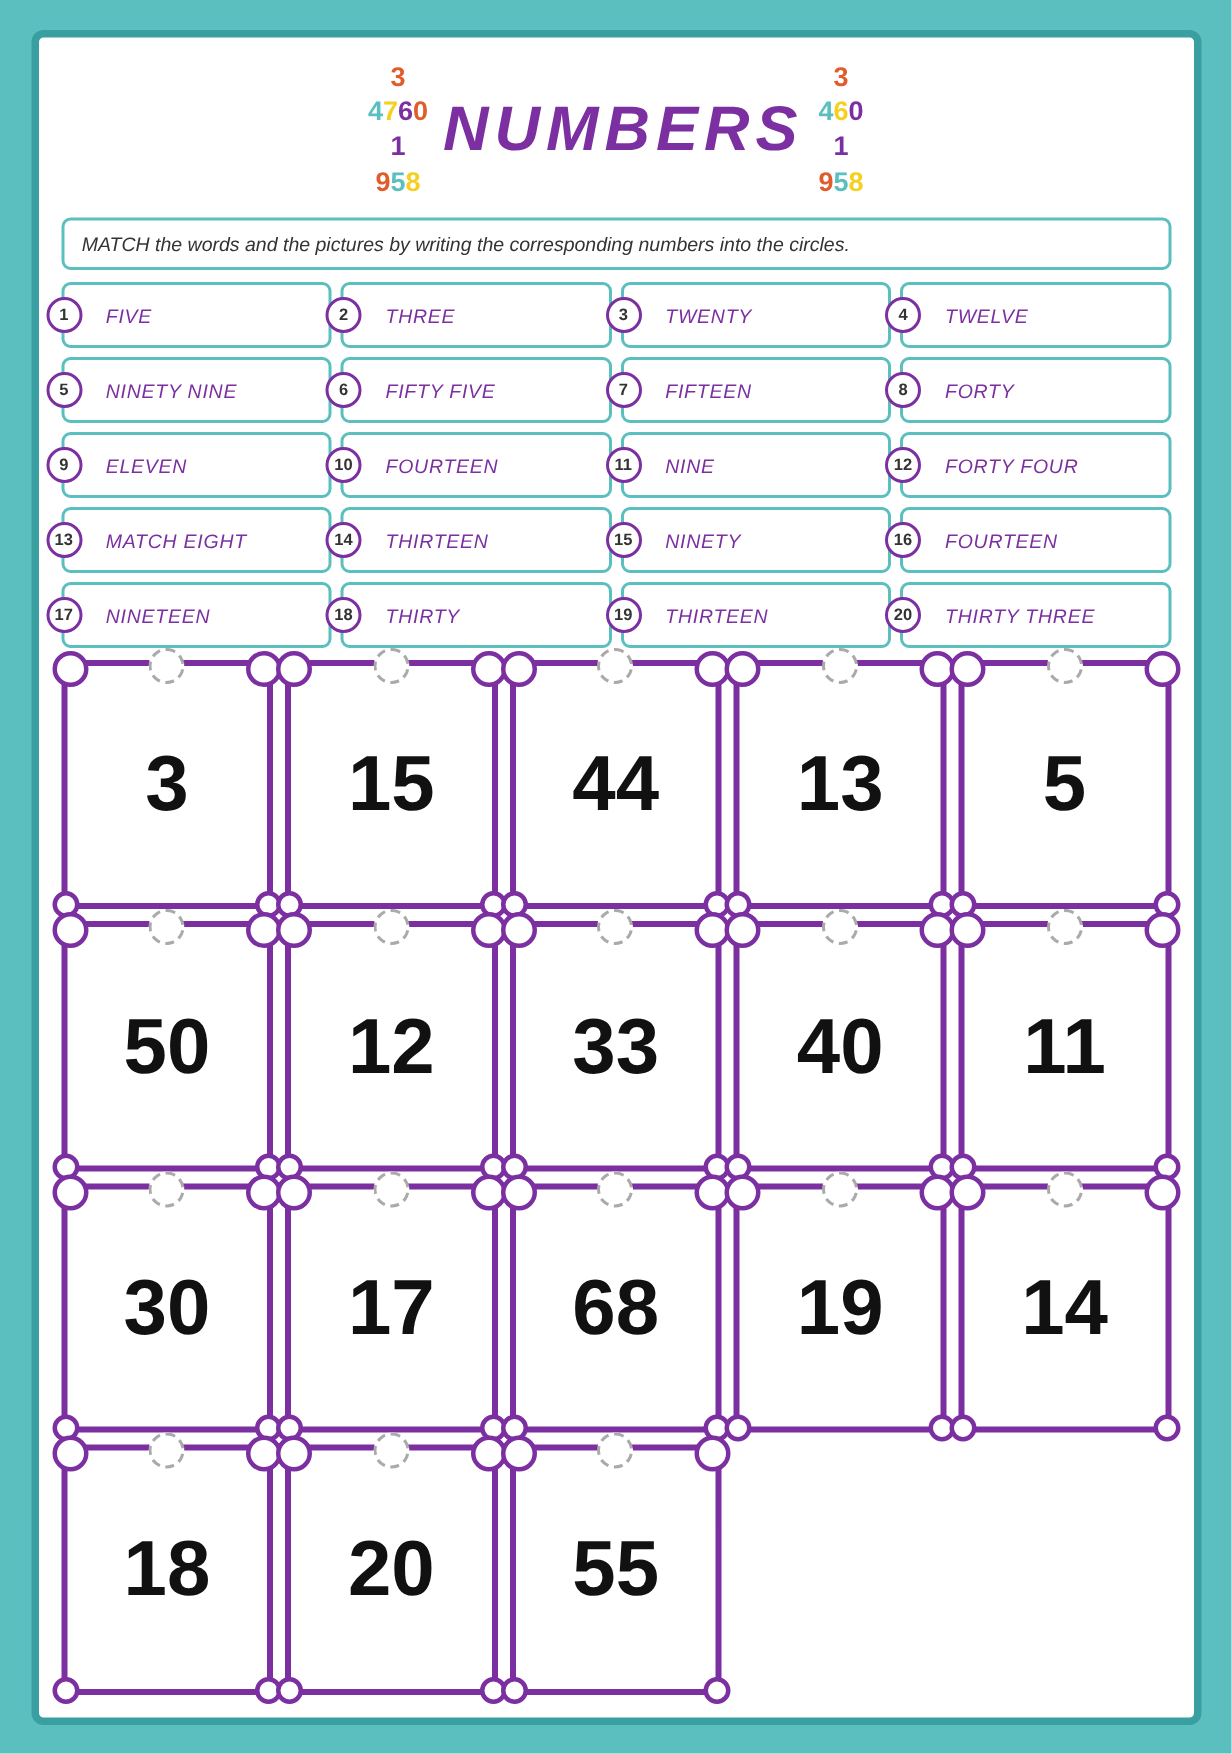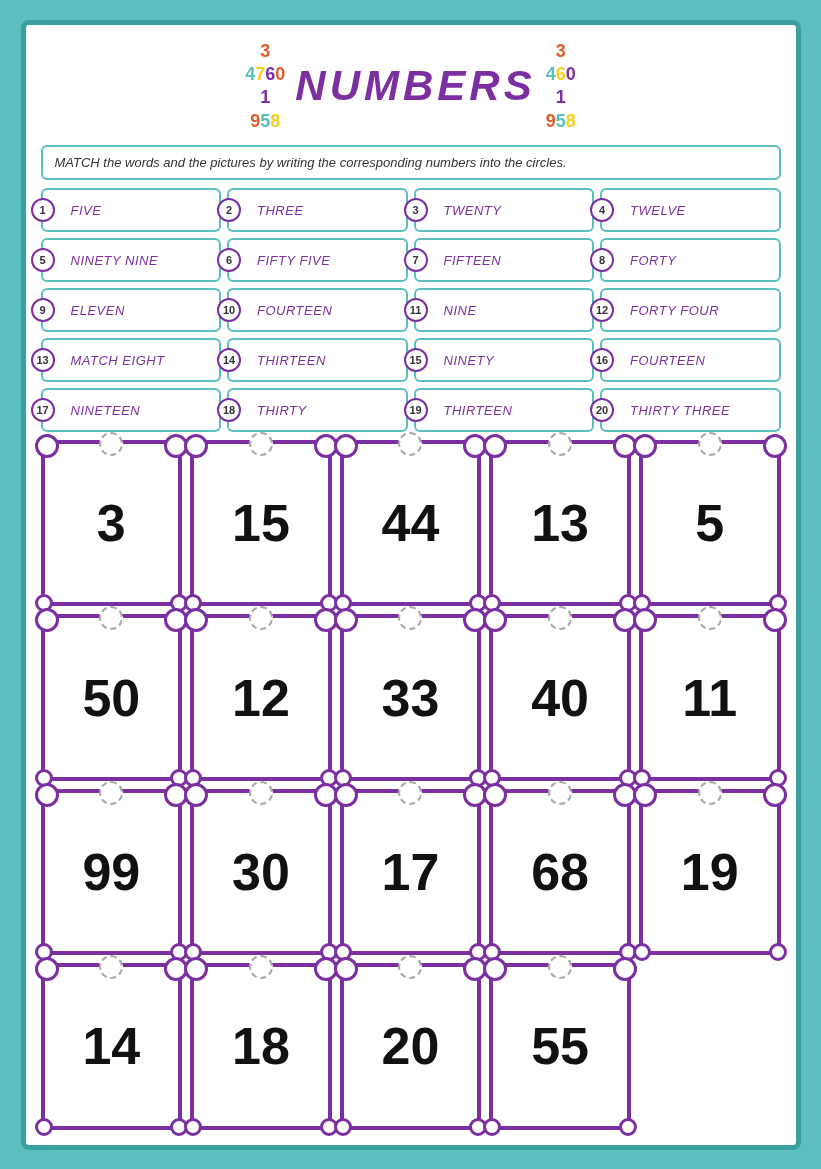--- a/index.html
+++ b/index.html
@@ -315,26 +315,20 @@
       <div class="picture-cell">
     <div class="write-circle"></div>
     <div class="circle-dot left"></div>
     <div class="circle-dot right"></div>
     <div class="picture-number">11</div>
   </div>
       <div class="picture-cell">
     <div class="write-circle"></div>
     <div class="circle-dot left"></div>
     <div class="circle-dot right"></div>
-    <div class="picture-number">99</div>
-  </div>
-      <div class="picture-cell">
-    <div class="write-circle"></div>
-    <div class="circle-dot left"></div>
-    <div class="circle-dot right"></div>
     <div class="picture-number">30</div>
   </div>
       <div class="picture-cell">
     <div class="write-circle"></div>
     <div class="circle-dot left"></div>
     <div class="circle-dot right"></div>
     <div class="picture-number">17</div>
   </div>
       <div class="picture-cell">
     <div class="write-circle"></div>

